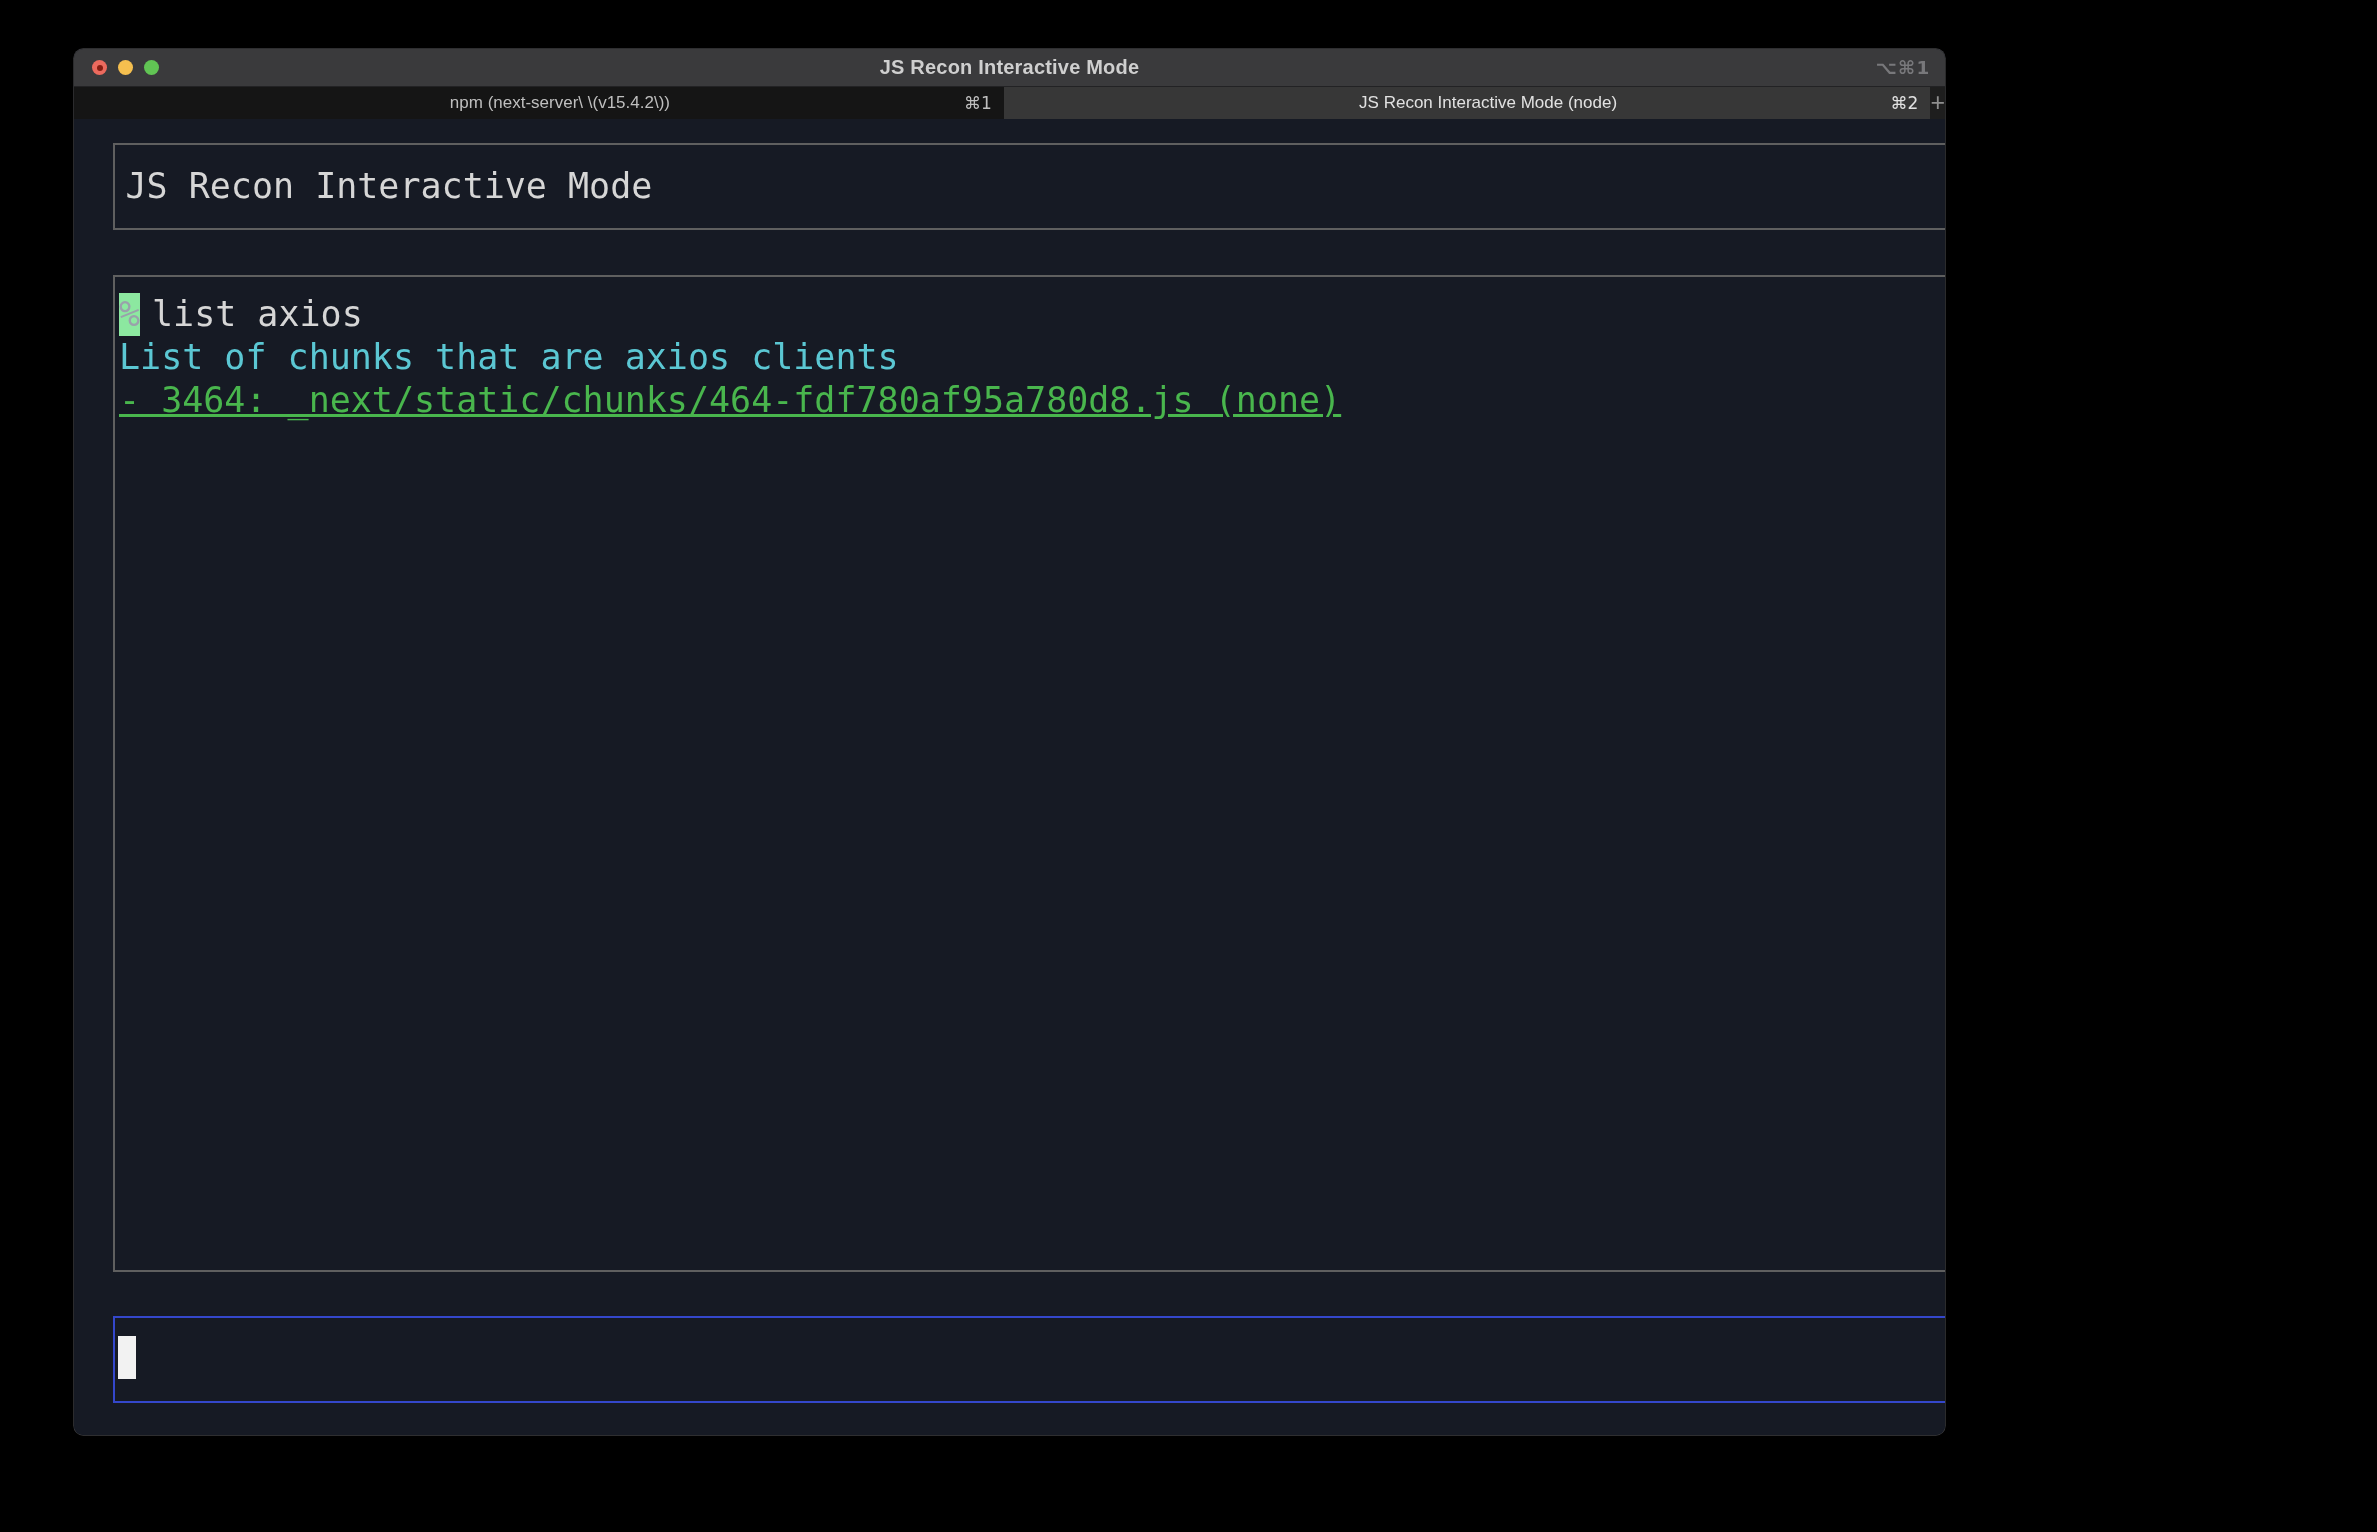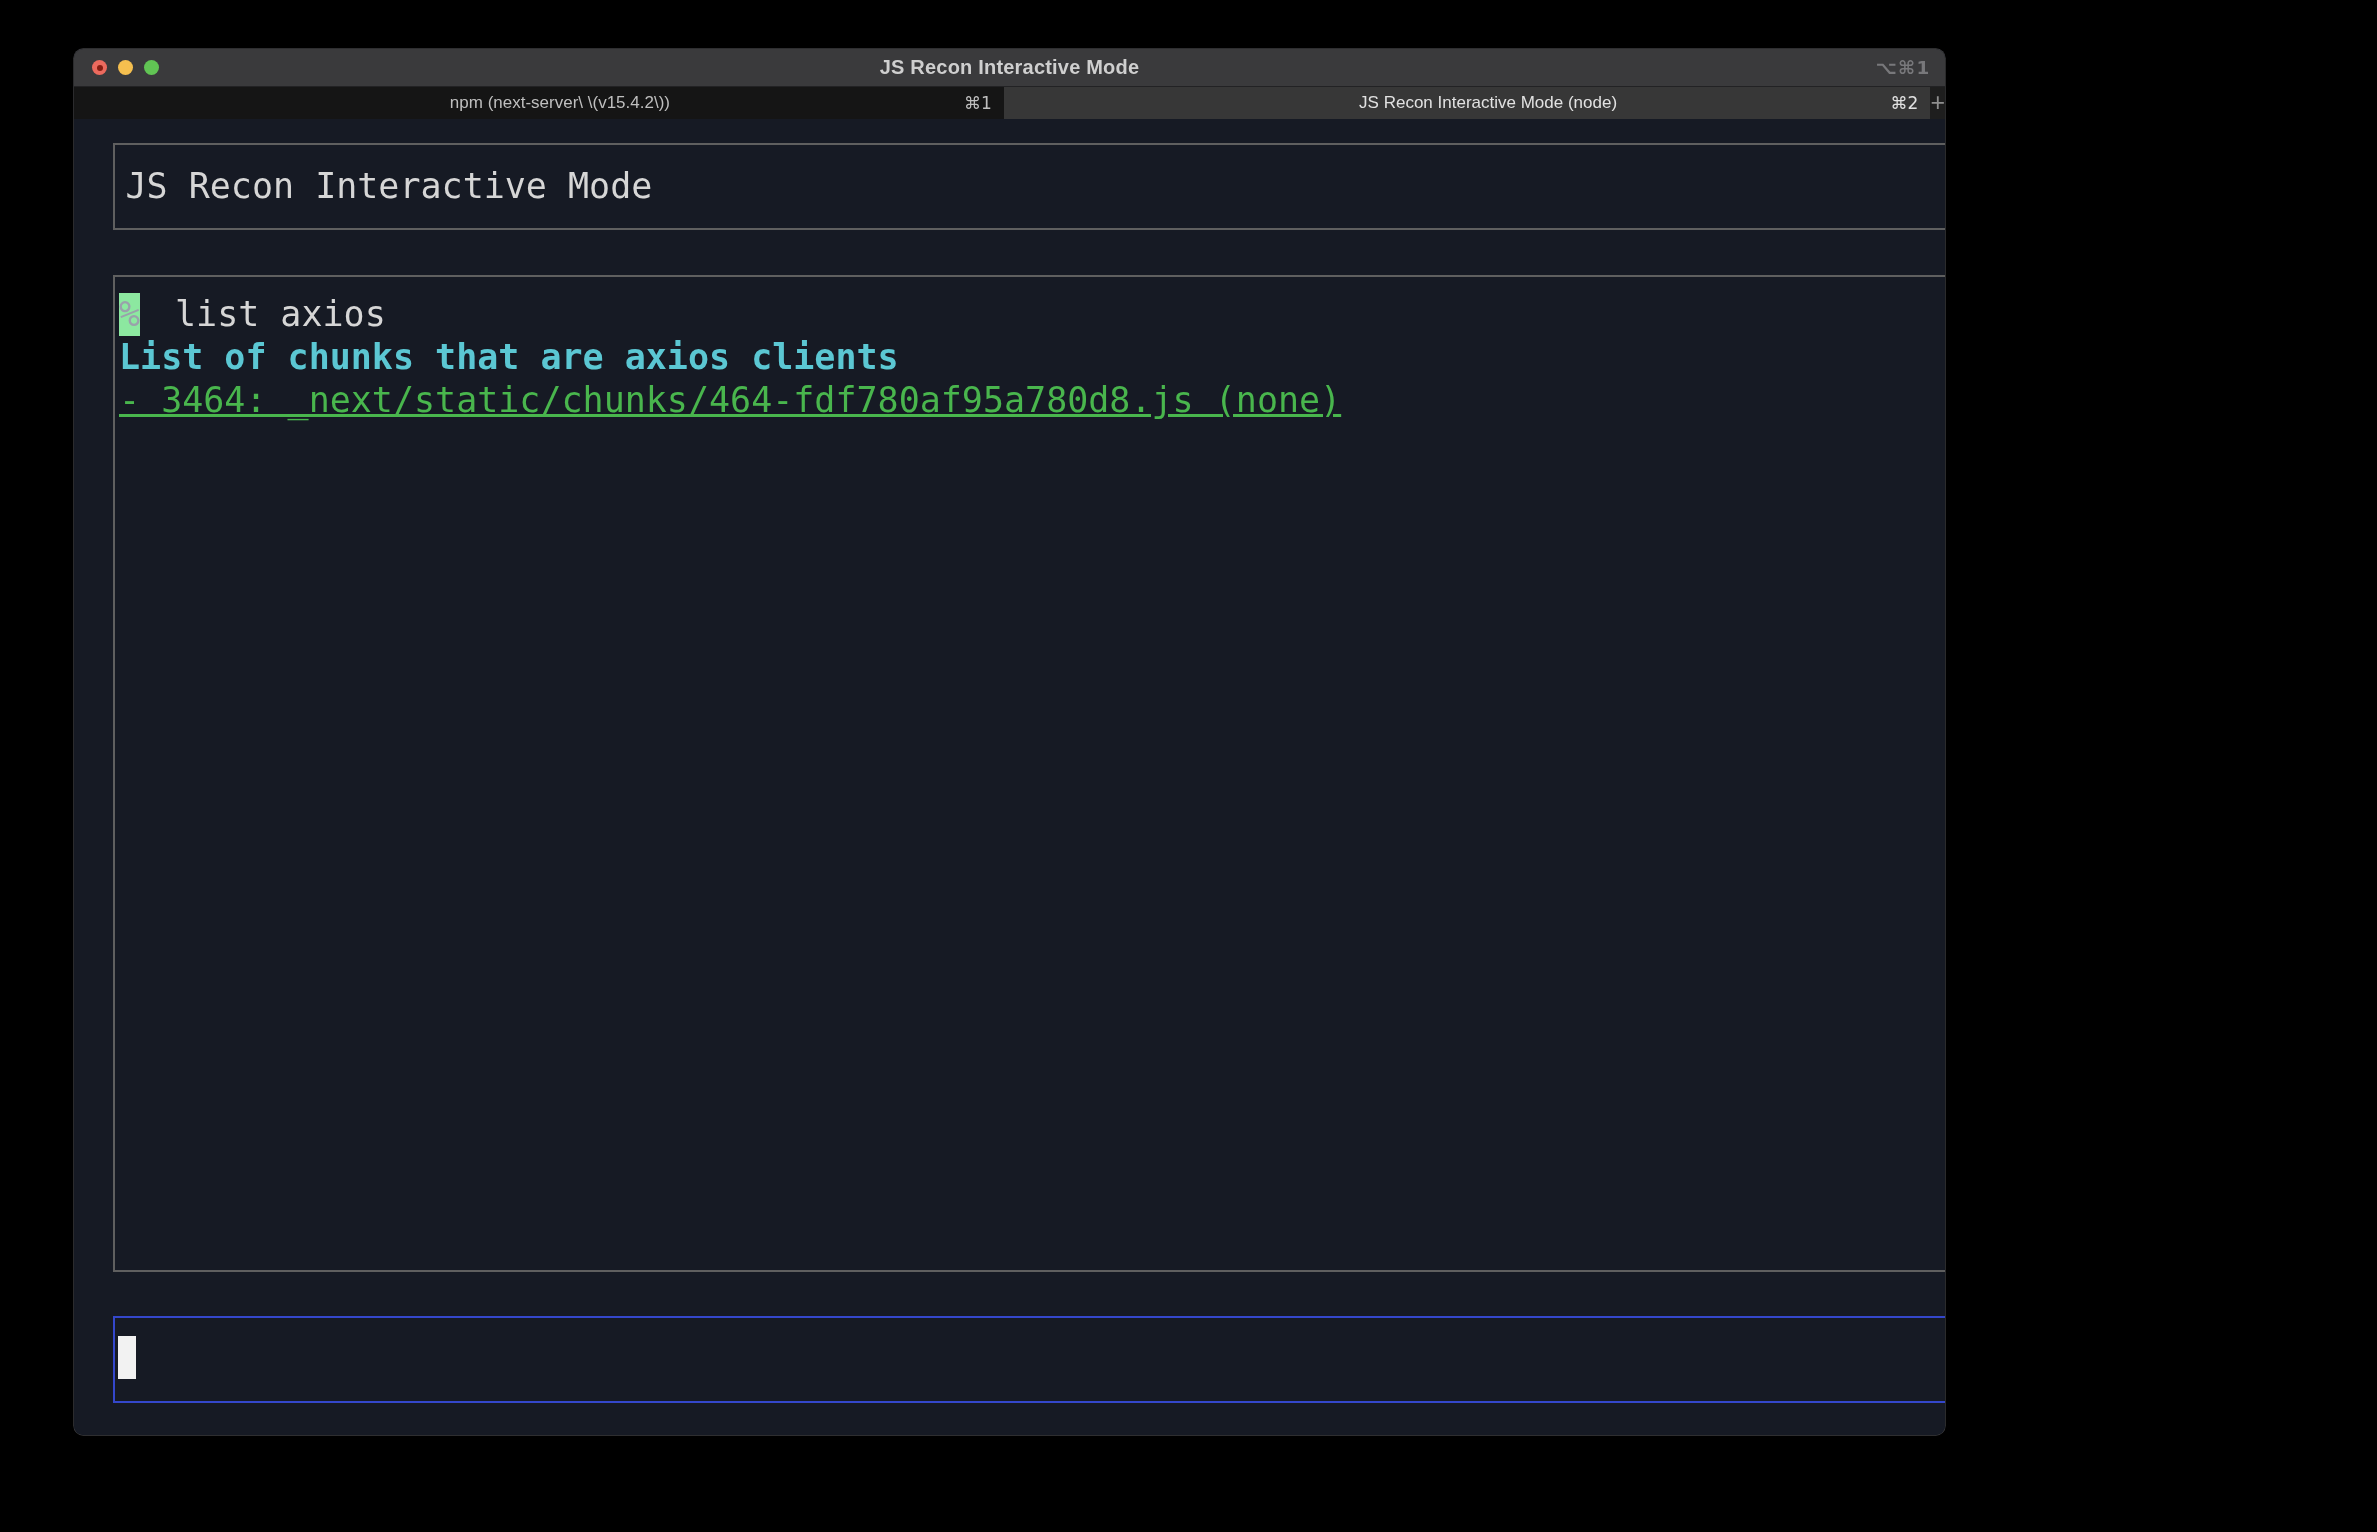--- a/index.html
+++ b/index.html
@@ -158,28 +158,28 @@
     display: inline-flex;
     align-items: center;
     justify-content: center;
     width: 21px;
     height: 43px;
     background: var(--prompt-bg, #8ce8a0);
     color: var(--prompt-char-color, #9aa1ab);
     flex: none;
   }
   .command-text {
-    margin-left: 35px;
+    margin-left: 12px;
     color: var(--text-primary, #d6d6d6);
   }
   .out-line {
     height: 43px;
     white-space: pre;
   }
-  .out-line.cyan  { color: var(--cyan, #5bc7d3); font-weight: bold; }
+  .out-line.cyan  { color: var(--cyan, #5bc7d3); }
   .out-line.green { color: var(--green, #49b64d); text-decoration: underline; }
 
   .input-box {
     top: 1197px;
     height: 87px;
     border-color: var(--input-border, #3447cb);
     position: absolute;
   }
   .block-cursor {
     position: absolute;

